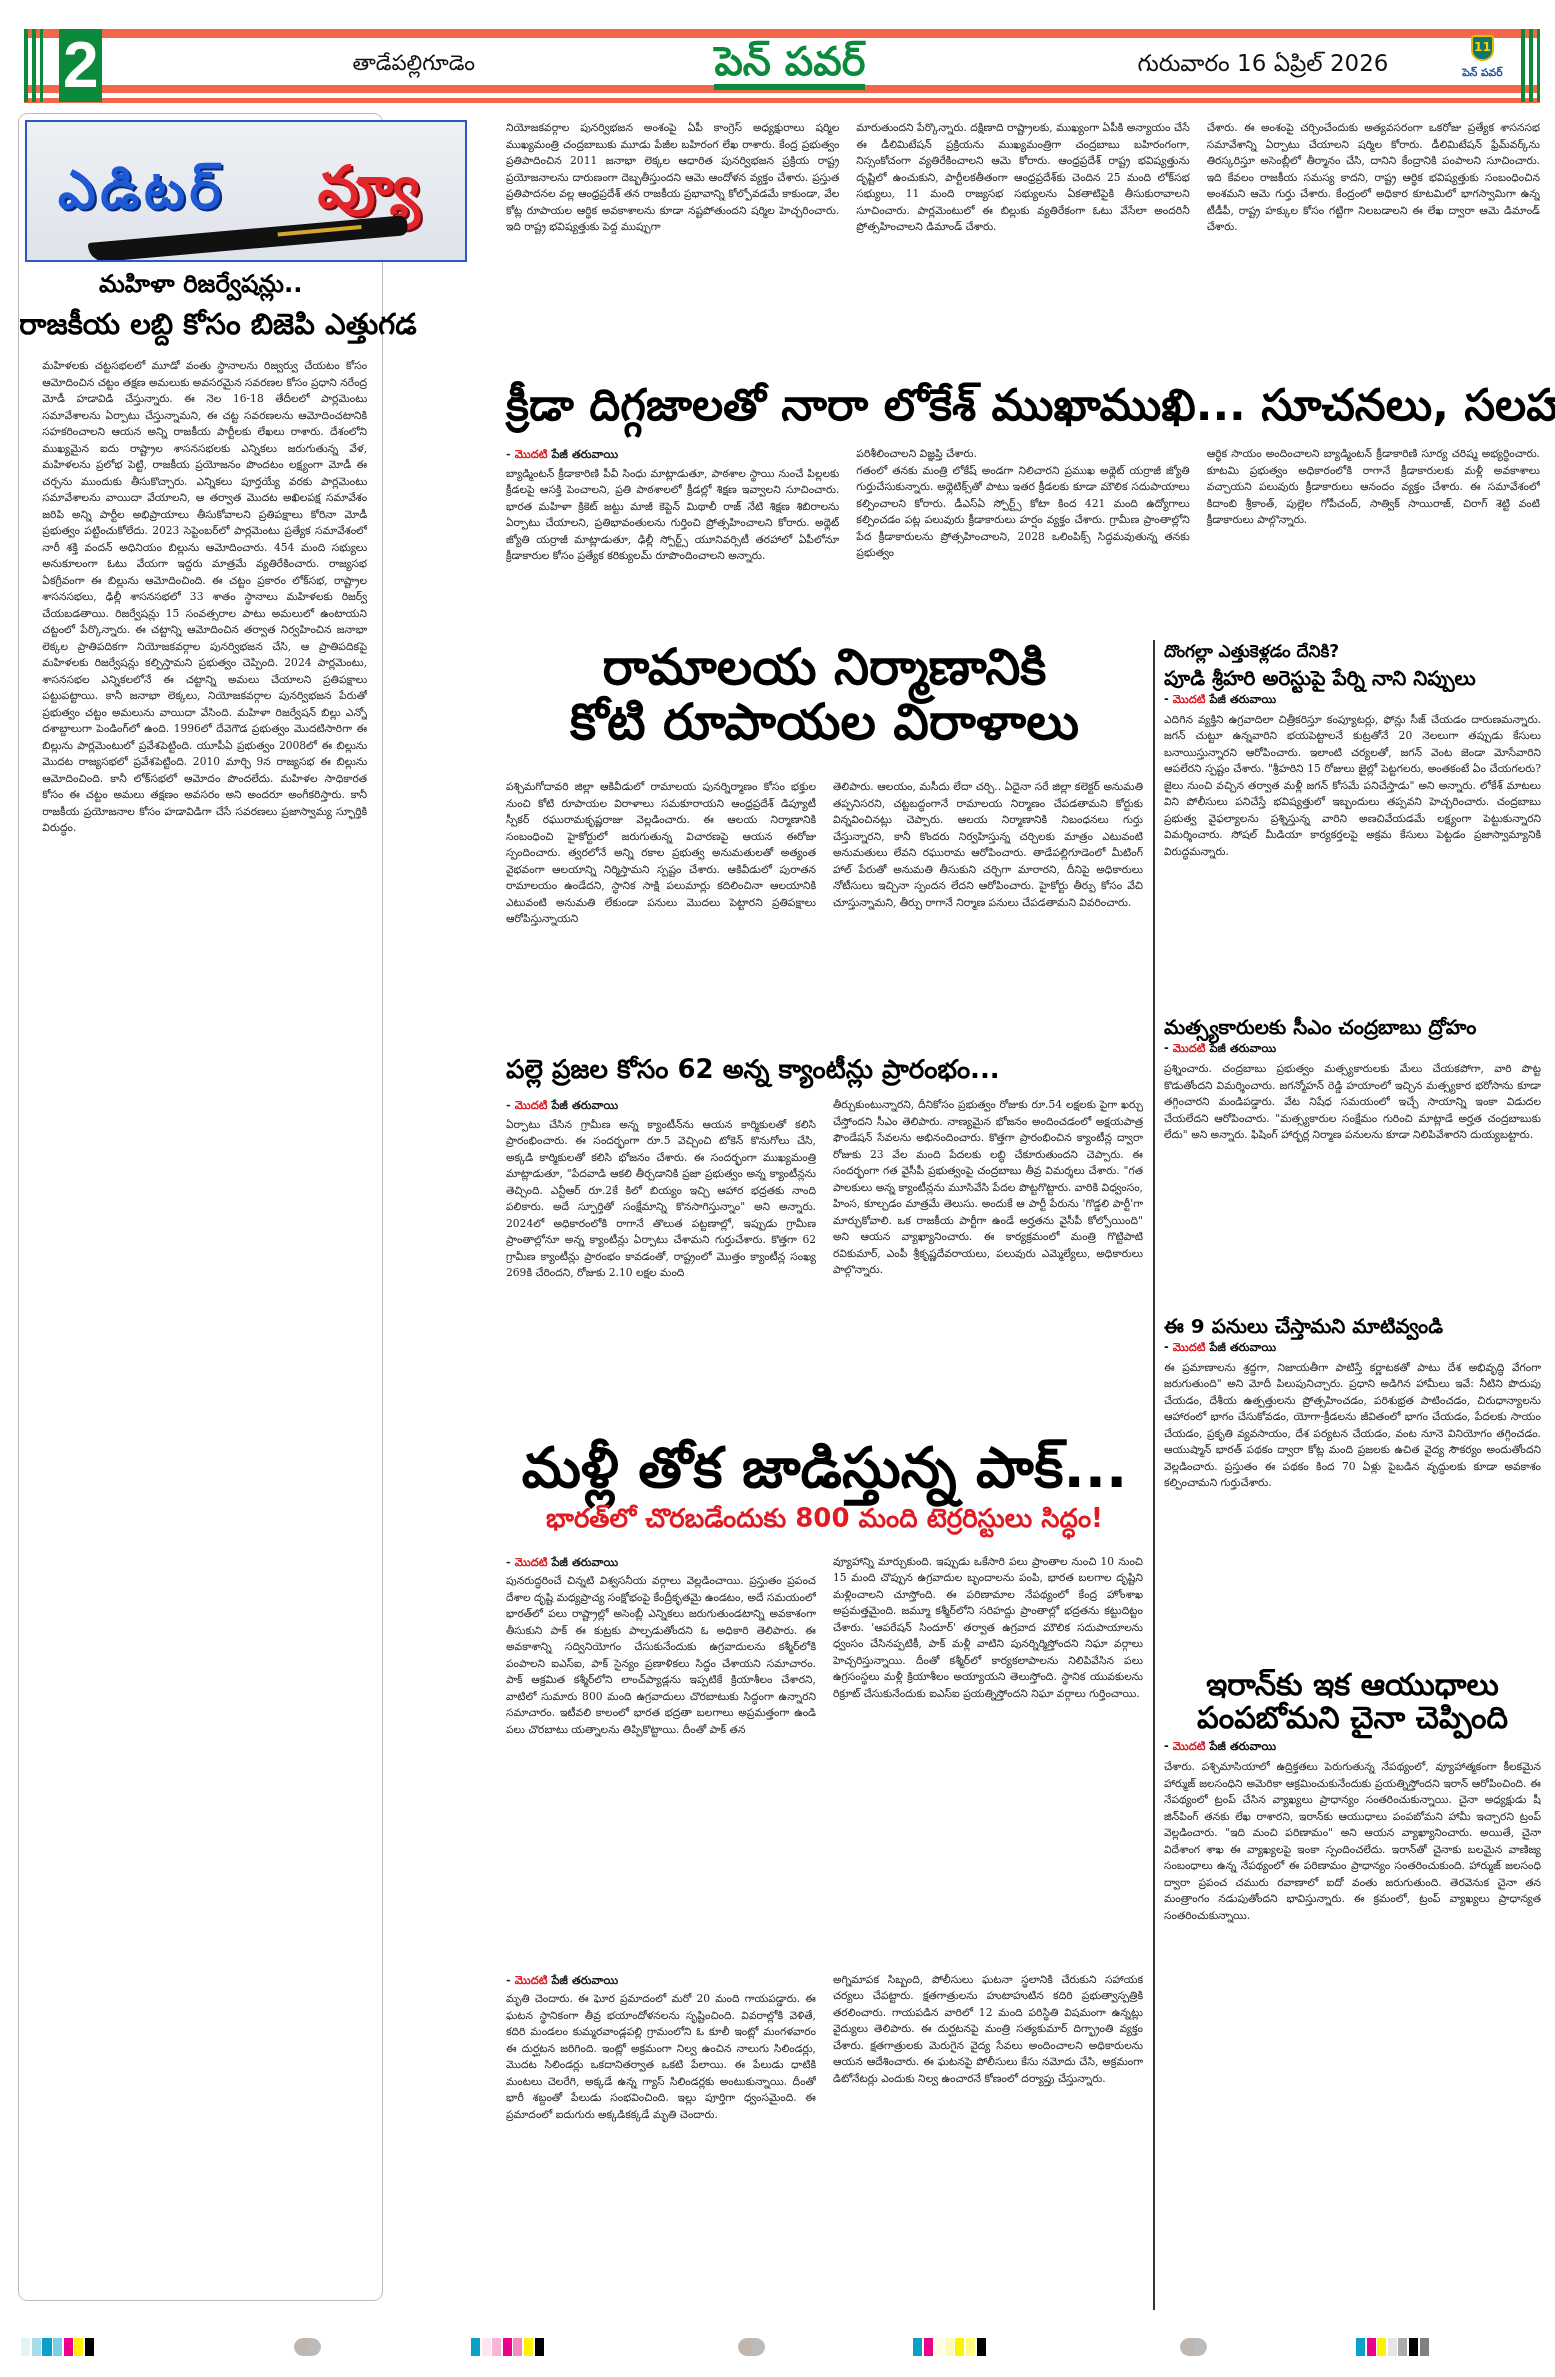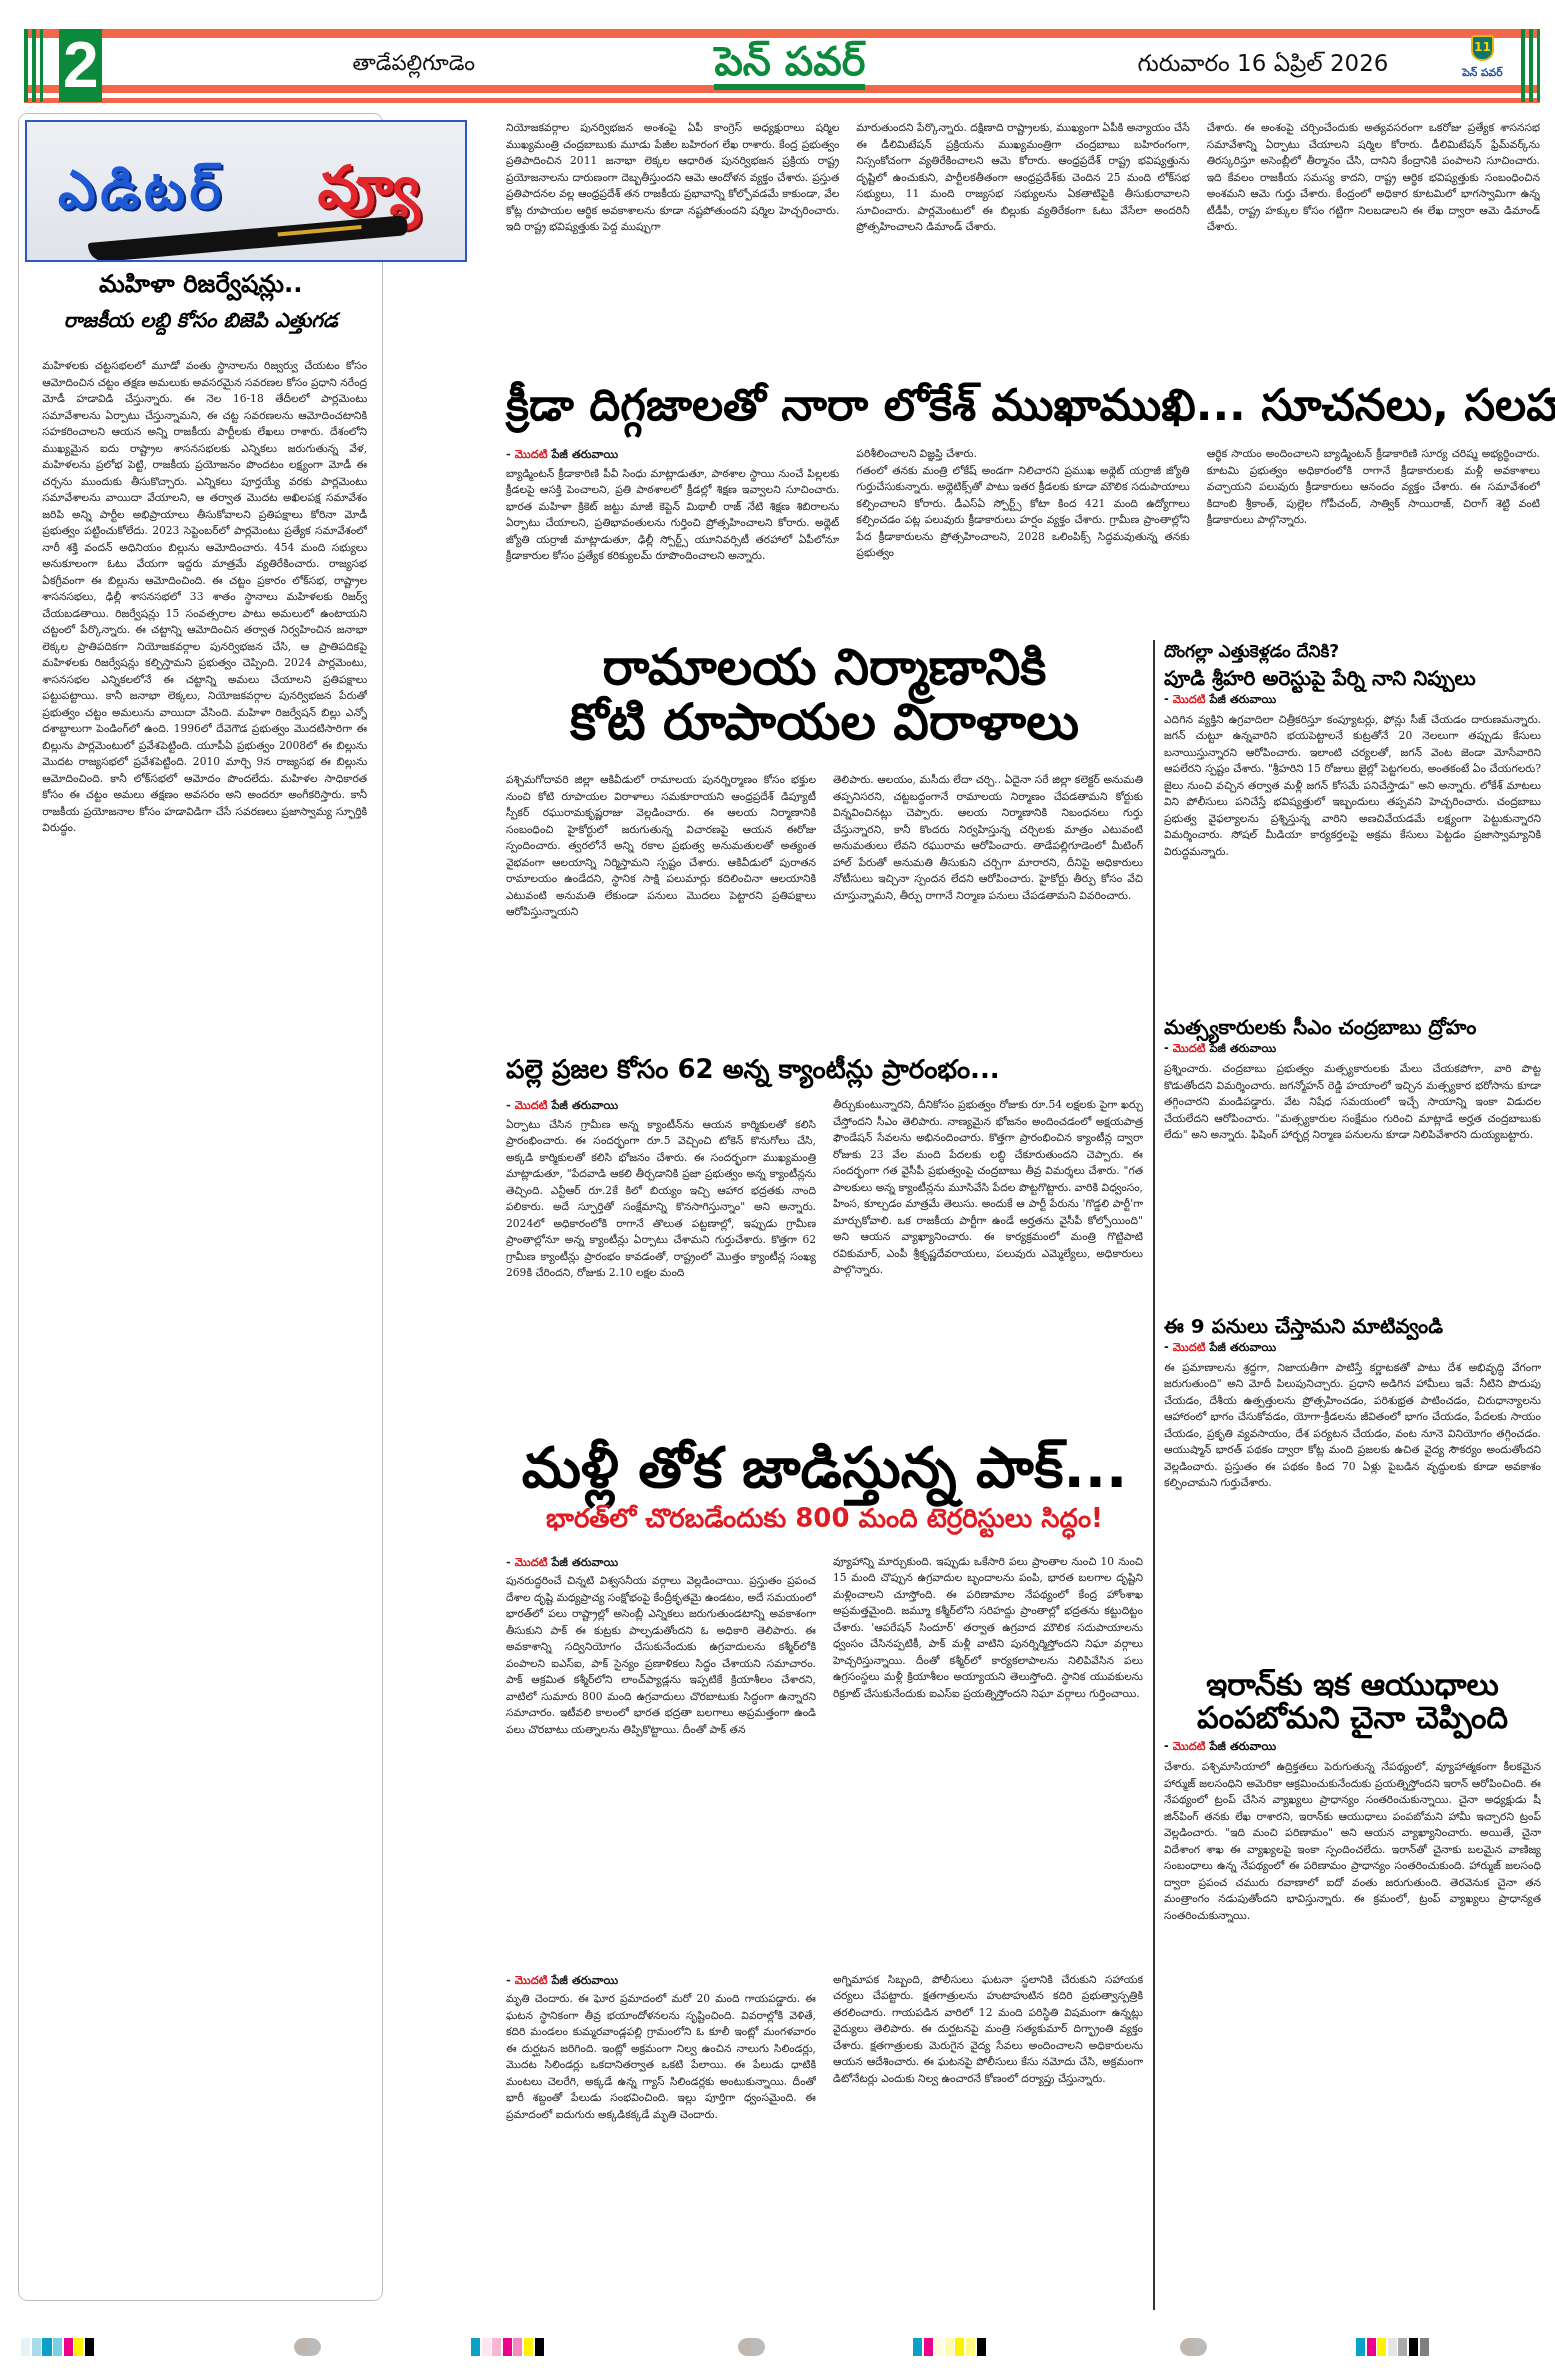--- a/index.html
+++ b/index.html
@@ -25,21 +25,21 @@
 
   
   .left-col { position: absolute; left: 18.3px; top: 113px; width: 365px; height: 2188px; border: 1.5px solid #bbb; border-radius: 9.1px; }
   .ev-banner { position: absolute; left: 6.1px; top: 6.1px; width: 442px; height: 142px; background: linear-gradient(#eef0f4,#dfe3ea); border: 2.3px solid #2c57c8; overflow: hidden; }
   .ev-bgtext { position: absolute; inset: 0; color: #aab; font-size: 8.4px; line-height: 12.2px; padding: 4.6px; opacity: .6; }
   .ev-word1 { position: absolute; left: 30.5px; top: 37px; font-size: 53px; font-weight: bold; color: #1e5ad6; letter-spacing: 4.6px; text-shadow: 2.3px 2.3px 0 #0a2a7a; }
   .ev-word2 { position: absolute; left: 290px; top: 30.5px; font-size: 58px; font-weight: bold; color: #e3262b; text-shadow: 2.3px 2.3px 0 #7a0d10; }
   .ev-pen { position: absolute; left: 61px; top: 107px; width: 320px; height: 20px; background: #111; border-radius: 4.6px 10.7px 10.7px 23px; transform: rotate(-5deg); }
   .ev-pen::after { content: ""; position: absolute; right: 46px; top: 6.1px; width: 84px; height: 3.8px; background: #d4a72c; }
   .ev-h1 { position: absolute; left: 0; right: 0; top: 157px; text-align: center; font-size: 24.4px; font-weight: bold; }
-  .ev-h2 { position: absolute; left: 0; right: 0; top: 195px; text-align: center; font-size: 20px; font-weight: bold; font-style: italic; }
+  .ev-h2 { position: absolute; left: 0; right: 0; top: 195px; text-align: center; font-size: 29px; font-weight: bold; }
 
   .body-text { font-family: "DejaVu Serif", serif; font-size: 10.7px; line-height: 16.5px; text-align: justify; color: #222; }
   .ev-body { position: absolute; left: 23px; right: 15.2px; top: 244px; bottom: 10.7px; overflow: hidden; }
 
   
   .art { position: absolute; }
   .headline { font-weight: bold; color: #000; white-space: nowrap; line-height: 1.1; }
   .cols { display: flex; gap: 17px; }
   .cols > div { flex: 1; overflow: hidden; }
   .cont { font-size: 11.4px; font-weight: bold; margin-bottom: 3px; }
@@ -110,21 +110,21 @@
     </div>
     <div style="white-space: pre-line;">పరిశీలించాలని విజ్ఞప్తి చేశారు.
 గతంలో తనకు మంత్రి లోకేష్ అండగా నిలిచారని ప్రముఖ అథ్లెట్ యర్రాజీ జ్యోతి గుర్తుచేసుకున్నారు. అథ్లెటిక్స్‌తో పాటు ఇతర క్రీడలకు కూడా మౌలిక సదుపాయాలు కల్పించాలని కోరారు. డీఎస్‌ఏ స్పోర్ట్స్ కోటా కింద 421 మంది ఉద్యోగాలు కల్పించడం పట్ల పలువురు క్రీడాకారులు హర్షం వ్యక్తం చేశారు. గ్రామీణ ప్రాంతాల్లోని పేద క్రీడాకారులను ప్రోత్సహించాలని, 2028 ఒలింపిక్స్ సిద్ధమవుతున్న తనకు ప్రభుత్వం</div>
     <div style="white-space: pre-line;">ఆర్థిక సాయం అందించాలని బ్యాడ్మింటన్ క్రీడాకారిణి సూర్య చరిష్మ అభ్యర్థించారు. కూటమి ప్రభుత్వం అధికారంలోకి రాగానే క్రీడాకారులకు మళ్లీ అవకాశాలు వచ్చాయని పలువురు క్రీడాకారులు ఆనందం వ్యక్తం చేశారు. ఈ సమావేశంలో కిదాంబి శ్రీకాంత్, పుల్లెల గోపీచంద్, సాత్విక్ సాయిరాజ్, చిరాగ్ శెట్టి వంటి క్రీడాకారులు పాల్గొన్నారు.</div>
   </div>
 </article>
 
 <article class="art" style="left:506px;top:640px;width:637px;height:396px;">
   <h1 class="headline" style="font-size:50px;text-align:center;">రామాలయ నిర్మాణానికి</h1>
   <h1 class="headline" style="font-size:50px;text-align:center;">కోటి రూపాయల విరాళాలు</h1>
-  <div class="cols body-text" style="margin-top:22px;height:244px;">
+  <div class="cols body-text" style="margin-top:29px;height:244px;">
     <div style="white-space: pre-line;">పశ్చిమగోదావరి జిల్లా ఆకివీడులో రామాలయ పునర్నిర్మాణం కోసం భక్తుల నుంచి కోటి రూపాయల విరాళాలు సమకూరాయని ఆంధ్రప్రదేశ్ డిప్యూటీ స్పీకర్ రఘురామకృష్ణరాజు వెల్లడించారు. ఈ ఆలయ నిర్మాణానికి సంబంధించి హైకోర్టులో జరుగుతున్న విచారణపై ఆయన ఈరోజు స్పందించారు. త్వరలోనే అన్ని రకాల ప్రభుత్వ అనుమతులతో అత్యంత వైభవంగా ఆలయాన్ని నిర్మిస్తామని స్పష్టం చేశారు. ఆకివీడులో పురాతన రామాలయం ఉండేదని, స్థానిక సాక్షి పలుమార్లు కదిలించినా ఆలయానికి ఎటువంటి అనుమతి లేకుండా పనులు మొదలు పెట్టారని ప్రతిపక్షాలు ఆరోపిస్తున్నాయని</div>
     <div style="white-space: pre-line;">తెలిపారు. ఆలయం, మసీదు లేదా చర్చి.. ఏదైనా సరే జిల్లా కలెక్టర్ అనుమతి తప్పనిసరని, చట్టబద్ధంగానే రామాలయ నిర్మాణం చేపడతామని కోర్టుకు విన్నవించినట్లు చెప్పారు. ఆలయ నిర్మాణానికి నిబంధనలు గుర్తు చేస్తున్నారని, కానీ కొందరు నిర్వహిస్తున్న చర్చిలకు మాత్రం ఎటువంటి అనుమతులు లేవని రఘురామ ఆరోపించారు. తాడేపల్లిగూడెంలో మీటింగ్ హాల్ పేరుతో అనుమతి తీసుకుని చర్చిగా మారారని, దీనిపై అధికారులు నోటీసులు ఇచ్చినా స్పందన లేదని ఆరోపించారు. హైకోర్టు తీర్పు కోసం వేచి చూస్తున్నామని, తీర్పు రాగానే నిర్మాణ పనులు చేపడతామని వివరించారు.</div>
   </div>
 </article>
 
 <article class="art" style="left:506px;top:1055px;width:637px;height:366px;">
   <h1 class="headline" style="font-size:26px;">పల్లె ప్రజల కోసం 62 అన్న క్యాంటీన్లు ప్రారంభం...</h1>
   <div class="cols body-text" style="margin-top:13.7px;height:313px;">
     <div>
       <div class="cont">- <span class="red" style="white-space: pre-line;">మొదటి</span><span style="white-space: pre-line;"> పేజీ తరువాయి</span></div>

